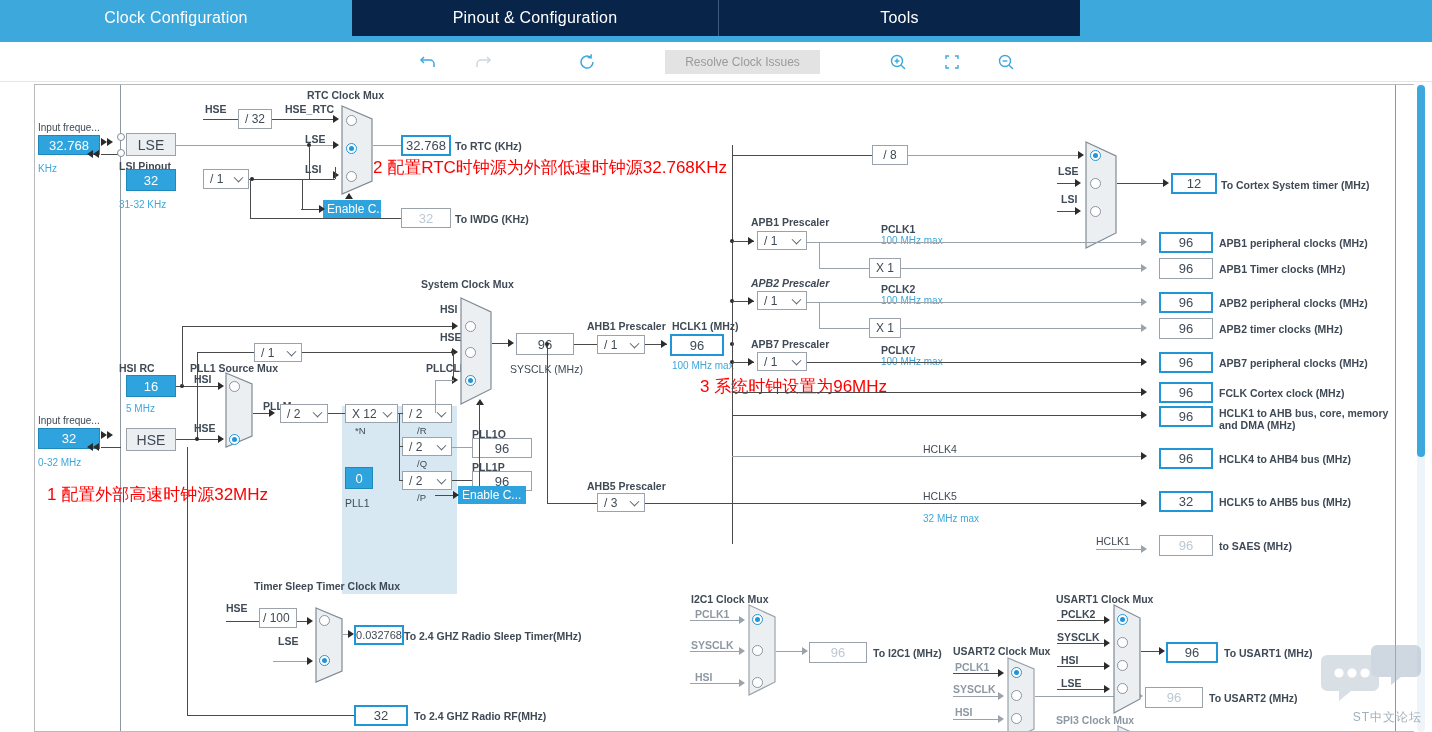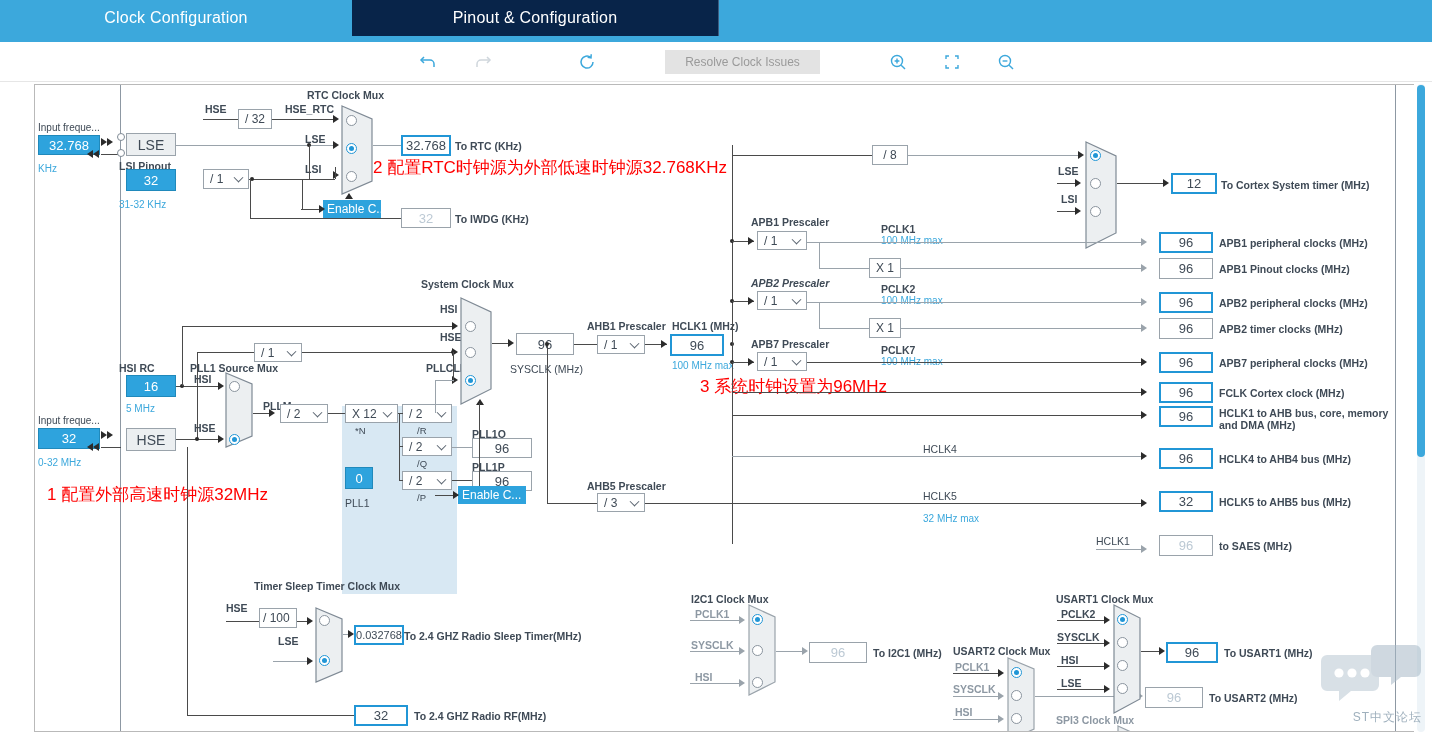--- a/index.html
+++ b/index.html
@@ -100,20 +100,23 @@
 <body>
 
 <div id="tabbar">
   <div class="tab active" style="width:352px">
     <span>Clock Configuration</span>
   </div>
   <div class="tab navy" style="width:366px">
     <span>Pinout &amp; Configuration</span>
   </div>
   <div class="tabsep"></div>
+  <div class="tab navy" style="width:361px">
+    <span>Tools</span>
+  </div>
 </div>
 <div id="tabstrip-underline"></div>
 
 <div id="toolbar"></div>
 
 <div class="tb" style="left:415px;width:26px;">
   <svg width="20" height="20" viewBox="0 0 20 20" fill="none" stroke="#3ca8dc" stroke-width="1.5">
     <path d="M6 5 L3 8 L6 11"></path>
       <path d="M3 8 H12 a4 4 0 0 1 4 4 v3"></path>
   </svg>
@@ -479,21 +482,21 @@
   <div class="arrow" style="left:1106px; top:414px;"></div>
 
   <div class="lbl reg" style="left:1061px; top:450px; font-size:10.5px; font-weight:normal; color:#3f4a56;">HCLK1</div>
   <div class="hline gray" style="left:1061px; top:464px; width:48px;"></div>
   <div class="arrow gray" style="left:1106px; top:460px;"></div>
 
   <div class="vbox sel" style="left:1124px; top:147px; width:54px; height:21px;">96</div>
   <div class="lbl" style="left:1184px; top:152px;">APB1 peripheral clocks (MHz)</div>
 
   <div class="vbox" style="left:1124px; top:173px; width:54px; height:21px;">96</div>
-  <div class="lbl" style="left:1184px; top:178px;">APB1 Pinout clocks (MHz)</div>
+  <div class="lbl" style="left:1184px; top:178px;">APB1 Timer clocks (MHz)</div>
 
   <div class="vbox sel" style="left:1124px; top:207px; width:54px; height:21px;">96</div>
   <div class="lbl" style="left:1184px; top:212px;">APB2 peripheral clocks (MHz)</div>
 
   <div class="vbox" style="left:1124px; top:233px; width:54px; height:21px;">96</div>
   <div class="lbl" style="left:1184px; top:238px;">APB2 timer clocks (MHz)</div>
 
   <div class="vbox sel" style="left:1124px; top:267px; width:54px; height:21px;">96</div>
   <div class="lbl" style="left:1184px; top:272px;">APB7 peripheral clocks (MHz)</div>
 

